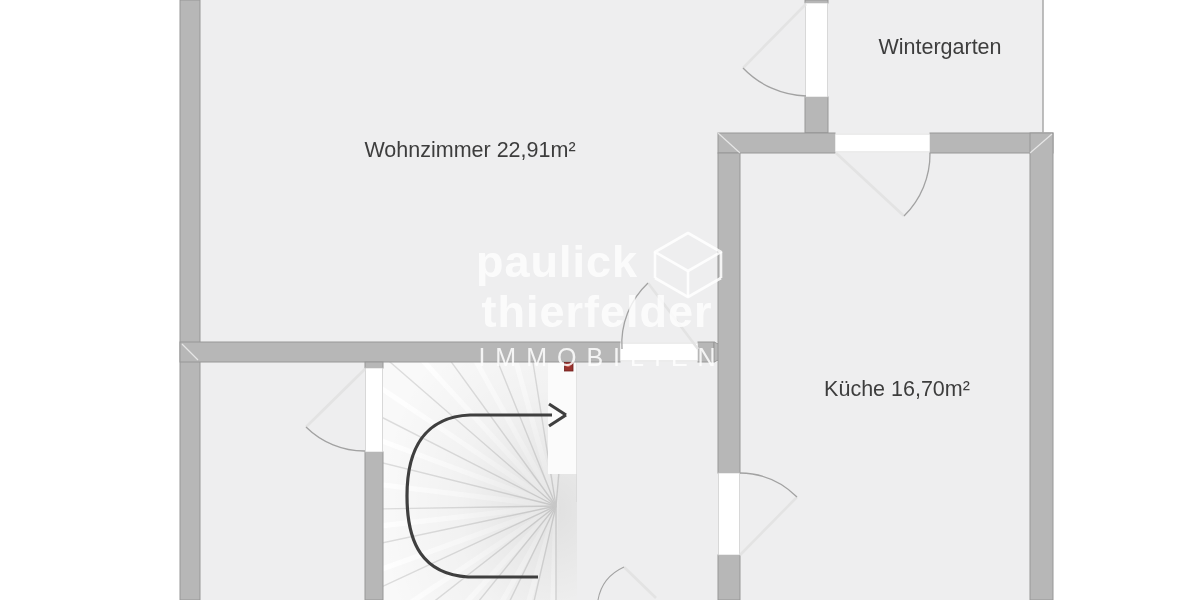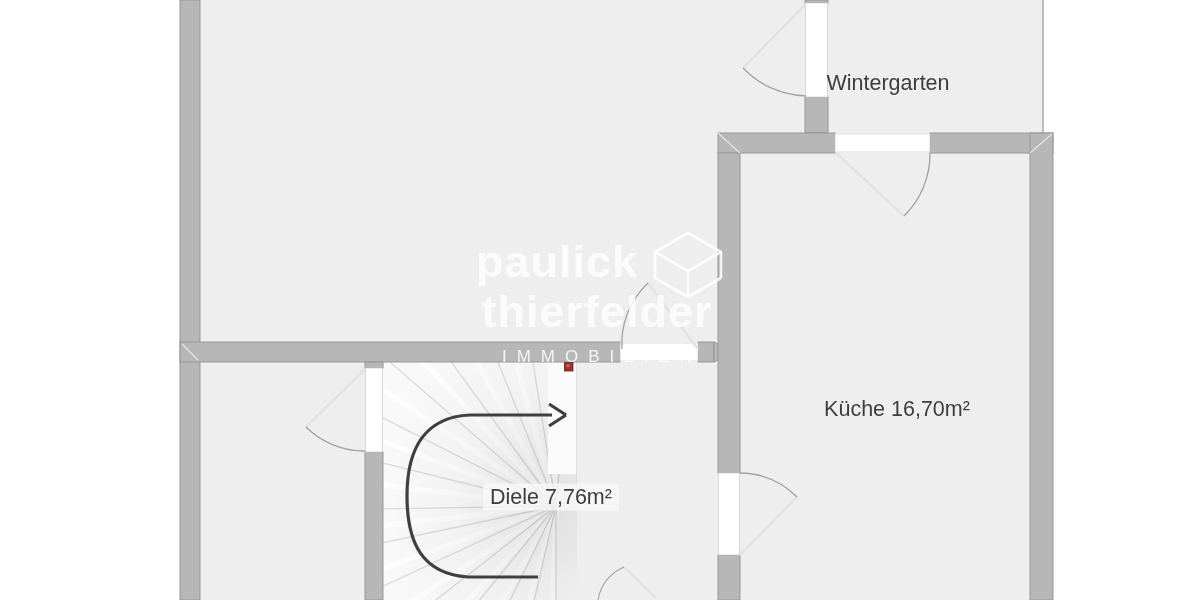--- a/index.html
+++ b/index.html
@@ -10,21 +10,21 @@
   html,body{margin:0;padding:0;background:#fff;}
   #plan{position:relative;width:1200px;height:600px;background:#ffffff;overflow:hidden;
         font-family:"Liberation Sans",sans-serif;}
   #plan svg{position:absolute;left:0;top:0;}
   .room-label{position:absolute;transform:translate(-50%,-50%);color:var(--label_text);
               font-size:21.5px;line-height:25px;text-align:center;white-space:nowrap;}
   .label-bg{background:rgba(249,249,249,.78);padding:1px 7px;border-radius:2px;}
   .wm{position:absolute;transform:translate(-50%,-50%);color:var(--watermark);opacity:.8;
       white-space:nowrap;text-align:center;}
   .wm-big{font-size:45px;font-weight:700;letter-spacing:1px;}
-  .wm-small{font-size:17px;font-weight:400;letter-spacing:10px;opacity:.85;}
+  .wm-small{font-size:25px;font-weight:400;letter-spacing:10px;opacity:.85;}
 </style>
 </head>
 <body>
 
 <div id="plan">
 <svg width="1200" height="600" viewBox="0 0 1200 600">
   <defs>
     <clipPath id="stairClip">
           <rect x="383" y="362" width="194" height="238"></rect>
         </clipPath>
@@ -149,18 +149,18 @@
     <line x1="721" y1="252" x2="721" y2="278"></line>
     <line x1="688" y1="271" x2="688" y2="297"></line>
     <polyline points="655,278 688,297 721,278"></polyline>
   </g>
 </svg>
 
 <div class="wm wm-big" style="left:557px;top:262px;">paulick</div>
 <div class="wm wm-big" style="left:597px;top:312px;">thierfelder</div>
 <div class="wm wm-small" style="left:602px;top:357px;">IMMOBILIEN</div>
 
-<div class="room-label" style="left:888px;top:47px;margin-top:36px;">
+<div class="room-label" style="left:470px;top:150px;">Wohnzimmer 22,91m²</div>
+<div class="room-label" style="left:940px;top:47px;">
   <div>Wintergarten</div>
 </div>
-<div class="room-label" style="left:897px;top:389px;margin-top:20px;">Küche 16,70m²</div>
-<div class="room-label label-bg" style="left:551px;top:497px;">Diele 7,76m²</div>
+<div class="room-label" style="left:897px;top:389px;">Küche 16,70m²</div>
 </div>
 
 </body></html>

